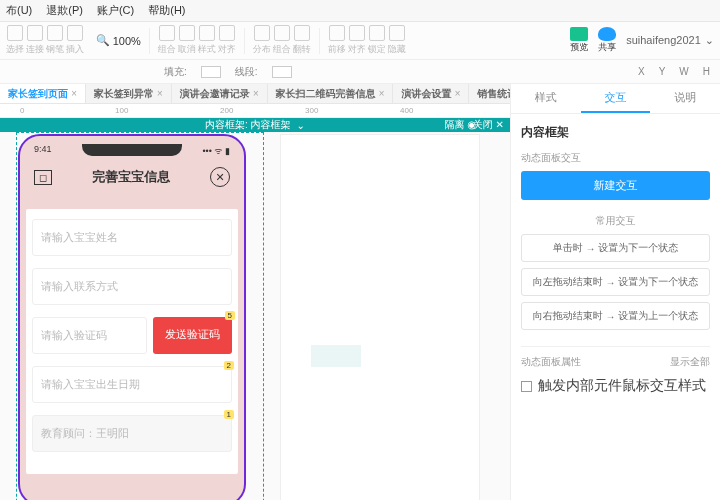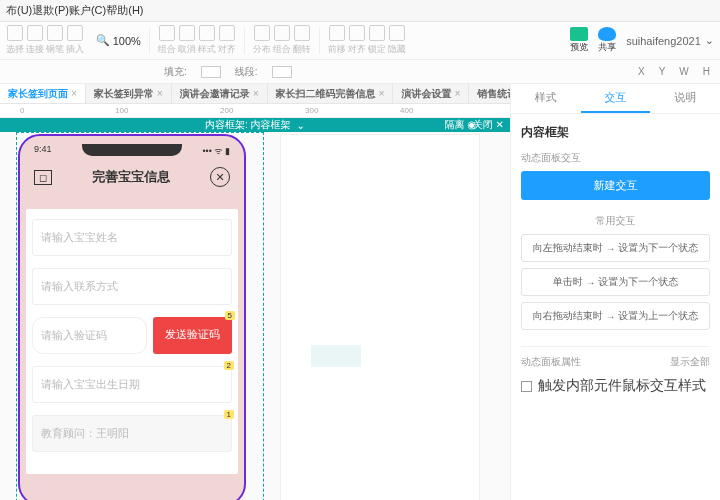--- a/index.html
+++ b/index.html
@@ -1,30 +1,30 @@
 <!DOCTYPE html>
 <html><head>
 <meta charset="utf-8">
 <style>
   * { margin: 0; padding: 0; box-sizing: border-box; font-family: "Microsoft YaHei", Arial, sans-serif; }
   body { width: 720px; height: 500px; background: #fff; font-size: 11px; color: #333; overflow: hidden; }
-  .menubar { display: flex; gap: 0; padding: 3px 6px; background: #f7f7f7; border-bottom: 1px solid #e6e6e6; }
+  .menubar { display: flex; gap: 14px; padding: 3px 6px; background: #f7f7f7; border-bottom: 1px solid #e6e6e6; }
   .menubar span { color: #333; }
   .toolbar { display: flex; align-items: center; padding: 4px 6px; background: #fcfcfc; border-bottom: 1px solid #eee; height: 38px; }
   .tool-group { display: flex; gap: 2px; align-items: center; }
   .tool-btn { display: flex; flex-direction: column; align-items: center; color: #bdbdbd; font-size: 9px; cursor: pointer; }
   .tool-ico { width: 16px; height: 16px; border: 1px solid #d0d0d0; border-radius: 2px; margin-bottom: 2px; }
   .zoom { display: flex; align-items: center; gap: 3px; margin-left: 12px; color: #333; font-size: 11px; }
   .zoom .mag { color: #1e9fff; font-weight: bold; }
   .divider { width: 1px; height: 26px; background: #eee; margin: 0 8px; }
   .right-tools { margin-left: auto; display: flex; align-items: center; gap: 10px; }
   .preview-btn { display: flex; flex-direction: column; align-items: center; font-size: 9px; }
   .preview-btn .pi { width: 18px; height: 14px; background: #17c28e; border-radius: 2px; position: relative; }
   .share-btn .pi { background: #1e9fff; border-radius: 50% 50% 40% 40%; }
-  .user { color: #666; display: flex; align-items: center; gap: 4px; }
+  .user { color: #666; display: flex; gap: 4px; }
   .propbar { display: flex; align-items: center; gap: 14px; padding: 4px 10px; background: #fcfcfc; border-bottom: 1px solid #eee; height: 24px; font-size: 10px; color: #888; }
   .sw { width: 20px; height: 12px; border: 1px solid #ccc; background: #fff; }
   .main { display: flex; height: 435px; }
   .canvas { flex: 1; position: relative; background: #fafafa; overflow: hidden; }
   .pagetabs { display: flex; background: #f4f4f4; border-bottom: 1px solid #e6e6e6; height: 20px; font-size: 10px; }
   .pagetabs span { padding: 3px 8px; border-right: 1px solid #e6e6e6; color: #666; white-space: nowrap; }
   .pagetabs span.sel { background: #fff; color: #1e9fff; }
   .pagetabs .x { color: #aaa; margin-left: 3px; }
   .ruler-h { height: 14px; background: #fff; border-bottom: 1px solid #eee; position: relative; font-size: 8px; color: #aaa; }
   .ruler-h span { position: absolute; top: 2px; }
@@ -34,21 +34,21 @@
   .phone { position: absolute; left: 18px; top: 50px; width: 228px; border-radius: 22px; background: #f1d6d6; border: 2px solid #6d28d9; padding: 8px 6px 30px 6px; }
   .sel-outline { position: absolute; left: 16px; top: 48px; width: 248px; height: 420px; border: 1px dashed #0aa5a5; }
   .statusbar { display: flex; justify-content: space-between; font-size: 9px; color: #333; padding: 0 8px 4px 8px; }
   .notch { width: 100px; height: 12px; background: #333; border-radius: 0 0 10px 10px; position: absolute; left: 50%; top: 8px; transform: translateX(-50%); }
   .pg-header { display: flex; align-items: center; justify-content: space-between; padding: 6px 8px; }
   .pg-title { font-size: 13px; font-weight: 600; color: #333; }
   .circ { width: 20px; height: 20px; border: 1.5px solid #333; border-radius: 50%; display: flex; align-items: center; justify-content: center; font-size: 11px; }
   .form { background: #fff; margin: 16px 0 0 0; padding: 10px 6px; border-radius: 2px; }
   .field { border: 1px solid #eee; border-radius: 3px; padding: 10px 8px; margin-bottom: 12px; font-size: 11px; color: #bbb; position: relative; }
   .field.row { display: flex; gap: 6px; padding: 0; border: none; }
-  .field.row .inp { flex: 1; border: 1px solid #eee; border-radius: 11px; padding: 10px 8px; color: #bbb; }
+  .field.row .inp { flex: 1; border: 1px solid #eee; border-radius: 3px; padding: 10px 8px; color: #bbb; }
   .send-btn { background: #ef4444; color: #fff; border-radius: 3px; padding: 10px 12px; font-size: 11px; }
   .badge { position: absolute; top: -6px; right: -3px; background: #ffe36b; font-size: 8px; padding: 0 3px; border-radius: 2px; color: #333; }
   .art { position: absolute; left: 280px; top: 50px; width: 200px; height: 420px; background: #fff; border: 1px solid #eee; }
   .art .ph { position: absolute; top: 210px; left: 30px; width: 50px; height: 22px; background: #eaf6f6; }
   .panel { width: 210px; border-left: 1px solid #eee; background: #fff; display: flex; flex-direction: column; }
   .panel-tabs { display: flex; border-bottom: 1px solid #eee; }
   .panel-tabs span { flex: 1; text-align: center; padding: 6px 0; font-size: 11px; color: #888; }
   .panel-tabs span.act { color: #1e9fff; border-bottom: 2px solid #1e9fff; }
   .panel-body { padding: 10px 10px; }
   .sel-name { font-size: 12px; font-weight: 600; margin-bottom: 10px; }
@@ -231,22 +231,22 @@
     <div class="panel-tabs">
       <span>样式</span>
       <span class="act">交互</span>
       <span>说明</span>
     </div>
     <div class="panel-body">
       <div class="sel-name">内容框架</div>
       <div class="sub">动态面板交互</div>
       <div class="big-btn">新建交互</div>
       <div class="sub" style="text-align:center">常用交互</div>
+      <div class="grey-btn">单击时 → 设置为下一个状态</div>
       <div class="grey-btn">向左拖动结束时 → 设置为下一个状态</div>
-      <div class="grey-btn">单击时 → 设置为下一个状态</div>
       <div class="grey-btn">向右拖动结束时 → 设置为上一个状态</div>
       <div class="sect-hd">
           <span>动态面板属性</span>
           <span>显示全部</span>
         </div>
       <div class="chk">
           <div class="box"></div>
           <span>触发内部元件鼠标交互样式</span>
         </div>
     </div>

